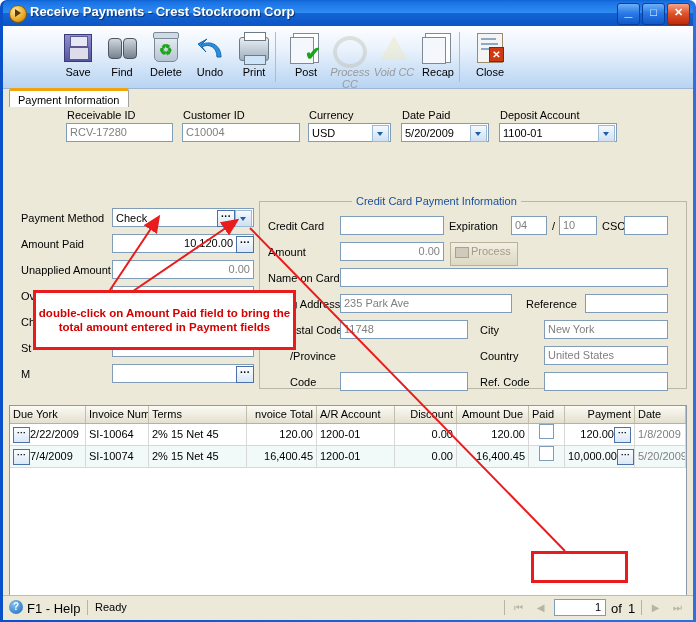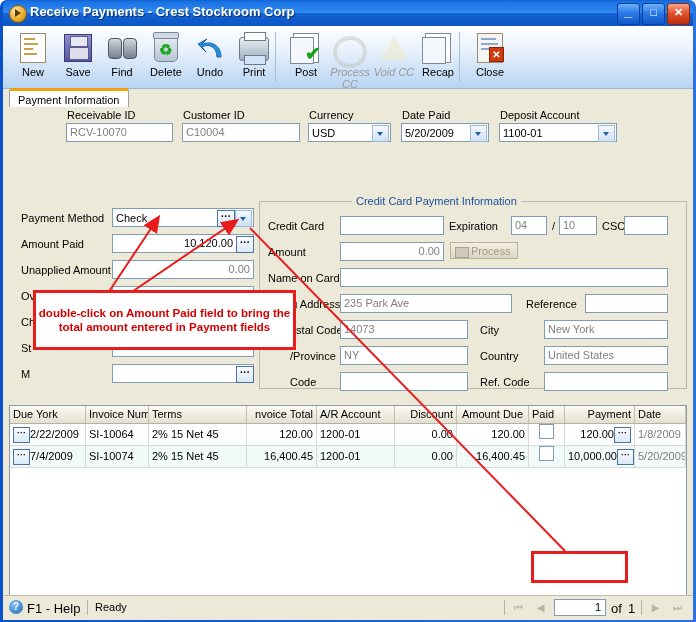--- a/index.html
+++ b/index.html
@@ -84,21 +84,21 @@
   .cmb .arw{position:absolute;right:1px;top:1px;width:15px;height:15px;
     background:linear-gradient(to bottom,#f4f9fe,#cfe0f2);border:1px solid #9bbad6;}
   .cmb .arw:after{content:"";position:absolute;left:4px;top:6px;border-left:3.5px solid transparent;
     border-right:3.5px solid transparent;border-top:4px solid #1c5fa8;}
   .ell{position:absolute;width:16px;height:15px;background:linear-gradient(to bottom,#fbfdff,#dae8f6);
     border:1px solid #4a72a8;font-size:10px;text-align:center;line-height:11px;color:#000;font-weight:bold;}
 
   .group{position:absolute;border:1px solid #b8b8a8;box-sizing:border-box;}
   .group .gt{position:absolute;top:-7px;left:92px;background:#ece9d8;padding:0 4px;font-size:11px;color:#1a4f9c;}
 
-  .btn-proc{position:absolute;height:17px;background:linear-gradient(to bottom,#f2efe2,#ddd8c4);
+  .btn-proc{position:absolute;height:24px;background:linear-gradient(to bottom,#f2efe2,#ddd8c4);
     border:1px solid #b8b29c;box-sizing:border-box;font-size:11px;color:#a09a88;line-height:17px;padding-left:20px;}
   .btn-proc:before{content:"";position:absolute;left:4px;top:4px;width:12px;height:9px;background:#cfcabb;border:1px solid #a8a293;}
 
   
   .grid{position:absolute;left:6px;top:298px;width:678px;height:191px;background:#fff;border:1px solid #8a9aa8;
     box-sizing:border-box;overflow:hidden;}
   .ghead{display:flex;height:17px;background:linear-gradient(to bottom,#fbfaf4,#e4e0cf);border-bottom:1px solid #b6b2a0;}
   .ghead div{font-size:11px;line-height:16px;border-right:1px solid #c2beac;box-sizing:border-box;padding:0 3px;overflow:hidden;white-space:nowrap;}
   .grow{display:flex;height:21px;border-bottom:1px solid #d8d8d8;}
   .grow.alt{background:#f2faf9;}
@@ -146,31 +146,20 @@
           </div>
         <div class="wb close">
             <div class="g">✕</div>
           </div>
       </div>
     </div>
 
     <div class="client">
 
       <div class="toolbar">
-        <div class="tbtn" style="left:3px">
-          <div class="ic">
-            <div class="icbase doc">
-                <div class="ln" style="top:4px;width:11px"></div>
-                <div class="ln" style="top:9px;width:14px"></div>
-                <div class="ln" style="top:14px;width:9px"></div>
-                <div class="ln" style="top:19px;width:13px"></div>
-              </div>
-          </div>
-          <div class="lb">New</div>
-        </div>
         <div class="tbtn" style="left:48px">
           <div class="ic">
               <div class="icbase floppy"></div>
             </div>
           <div class="lb">Save</div>
         </div>
         <div class="tbtn" style="left:92px">
           <div class="ic">
               <div class="icbase binoc">
                 <i style="left:0"></i>
@@ -243,21 +232,21 @@
       </div>
 
       <div class="tabstrip">
         <div class="tabline"></div>
         <div class="tab">Payment Information</div>
       </div>
 
       <div class="panel">
 
         <div class="lbl" style="left:64px;top:2px">Receivable ID</div>
-        <div class="fld ro" style="left:63px;top:16px;width:107px">RCV-10070</div>
+        <div class="fld ro" style="left:63px;top:16px;width:107px">RCV-17280</div>
 
         <div class="lbl" style="left:180px;top:2px">Customer ID</div>
         <div class="fld ro" style="left:179px;top:16px;width:118px">C10004</div>
 
         <div class="lbl" style="left:306px;top:2px">Currency</div>
         <div class="cmb" style="left:305px;top:16px;width:83px">
           <div class="v">USD</div>
           <div class="arw"></div>
         </div>
 
@@ -319,26 +308,25 @@
 
         <div class="lbl" style="left:265px;top:165px">Name on Card</div>
         <div class="fld" style="left:337px;top:161px;width:328px"></div>
 
         <div class="lbl" style="left:265px;top:191px">Billing Address</div>
         <div class="fld ro" style="left:337px;top:187px;width:172px">235 Park Ave</div>
         <div class="lbl" style="left:523px;top:191px">Reference</div>
         <div class="fld" style="left:582px;top:187px;width:83px"></div>
 
         <div class="lbl" style="left:287px;top:217px">ostal Code</div>
-        <div class="fld ro" style="left:337px;top:213px;width:128px">14073</div>
+        <div class="fld ro" style="left:337px;top:213px;width:128px">11748</div>
         <div class="lbl" style="left:477px;top:217px">City</div>
         <div class="fld ro" style="left:541px;top:213px;width:124px">New York</div>
 
         <div class="lbl" style="left:287px;top:243px">/Province</div>
-        <div class="fld ro" style="left:337px;top:239px;width:128px">NY</div>
         <div class="lbl" style="left:477px;top:243px">Country</div>
         <div class="fld ro" style="left:541px;top:239px;width:124px">United States</div>
 
         <div class="lbl" style="left:287px;top:269px">Code</div>
         <div class="fld" style="left:337px;top:265px;width:128px"></div>
         <div class="lbl" style="left:477px;top:269px">Ref. Code</div>
         <div class="fld" style="left:541px;top:265px;width:124px"></div>
 
         <div class="grid">
           <div class="ghead">

